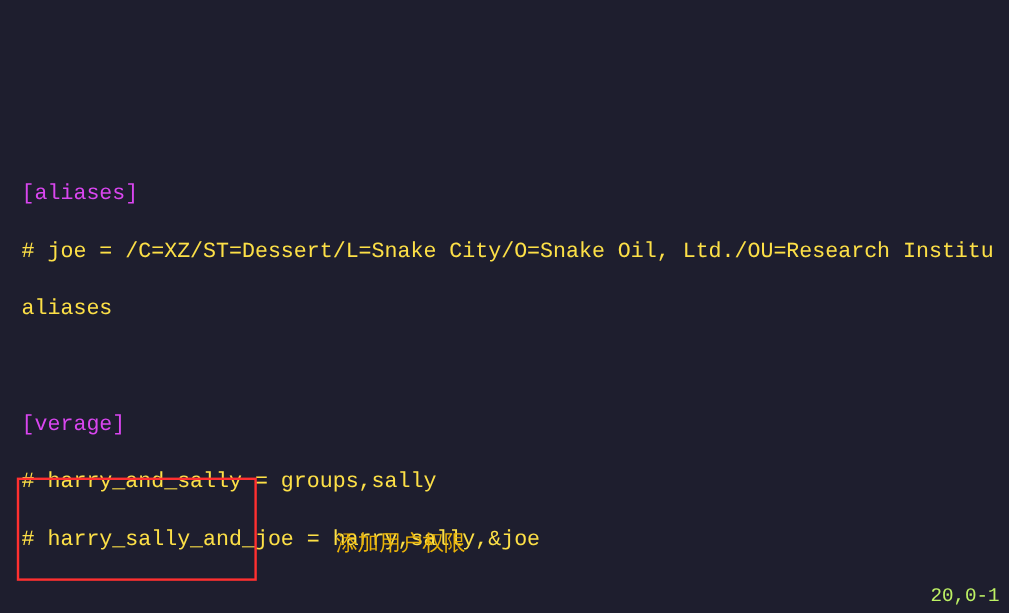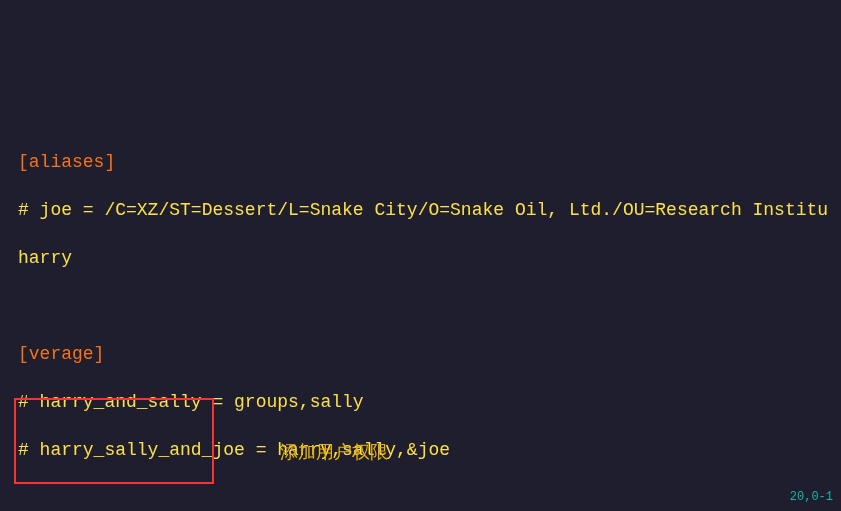--- a/index.html
+++ b/index.html
@@ -10,21 +10,21 @@
     line-height: 24px;
     color: #d0d0d0;
     width: 841px;
     height: 511px;
     overflow: hidden;
     position: relative;
     padding: 6px 0 0 18px;
     white-space: pre;
   }
   .line { height: 24px; }
-  .section { color: #f97316; }
+  .section { color: #d946ef; }
   .comment { color: #fde047; }
   .highlight-box {
     position: absolute;
     border: 2px solid #ff3030;
     left: 14px;
     top: 398px;
     width: 200px;
     height: 86px;
     pointer-events: none;
   }
@@ -34,33 +34,33 @@
     top: 440px;
     color: #eab308;
     font-family: 'Microsoft YaHei', 'SimSun', sans-serif;
     font-size: 18px;
     white-space: normal;
   }
   .status {
     position: absolute;
     right: 8px;
     bottom: 2px;
-    color: #14b8a6;
-    font-size: 12px;
+    color: #bef264;
+    font-size: 16px;
   }
 </style>
 </head>
 <body>
 
 
 
 <div class="line"><span></span></div>
 <div class="line"><span class="section">[aliases]</span></div>
 <div class="line"><span class="comment"># joe = /C=XZ/ST=Dessert/L=Snake City/O=Snake Oil, Ltd./OU=Research Institu</span></div>
-<div class="line"><span class="comment">harry</span></div>
+<div class="line"><span class="comment">aliases</span></div>
 <div class="line"><span></span></div>
 <div class="line"><span class="section">[verage]</span></div>
 <div class="line"><span class="comment"># harry_and_sally = groups,sally</span></div>
 <div class="line"><span class="comment"># harry_sally_and_joe = harry,sally,&amp;joe</span></div>
 <div class="line"><span></span></div>
 
 
 
 
 

